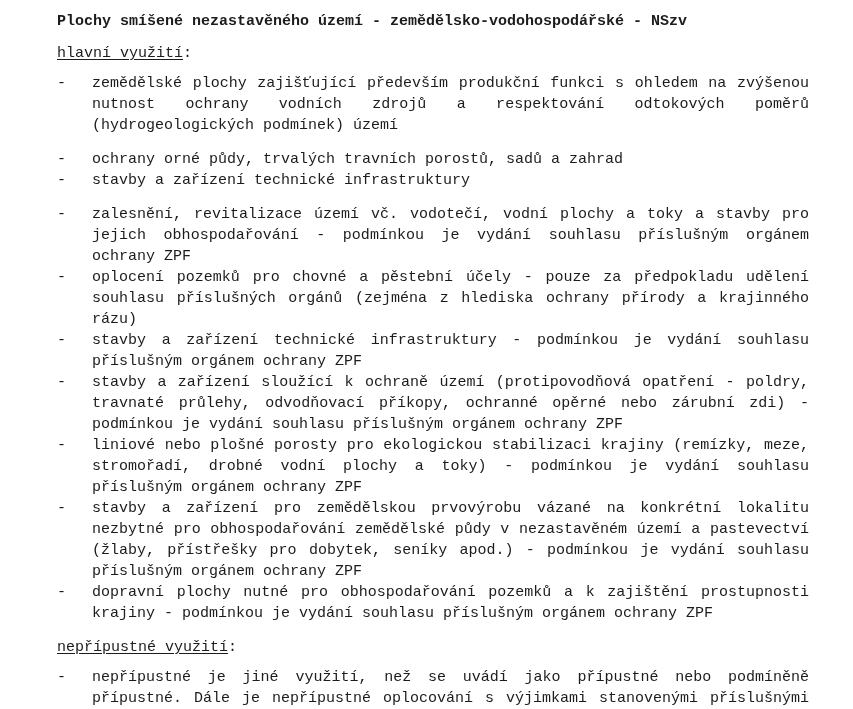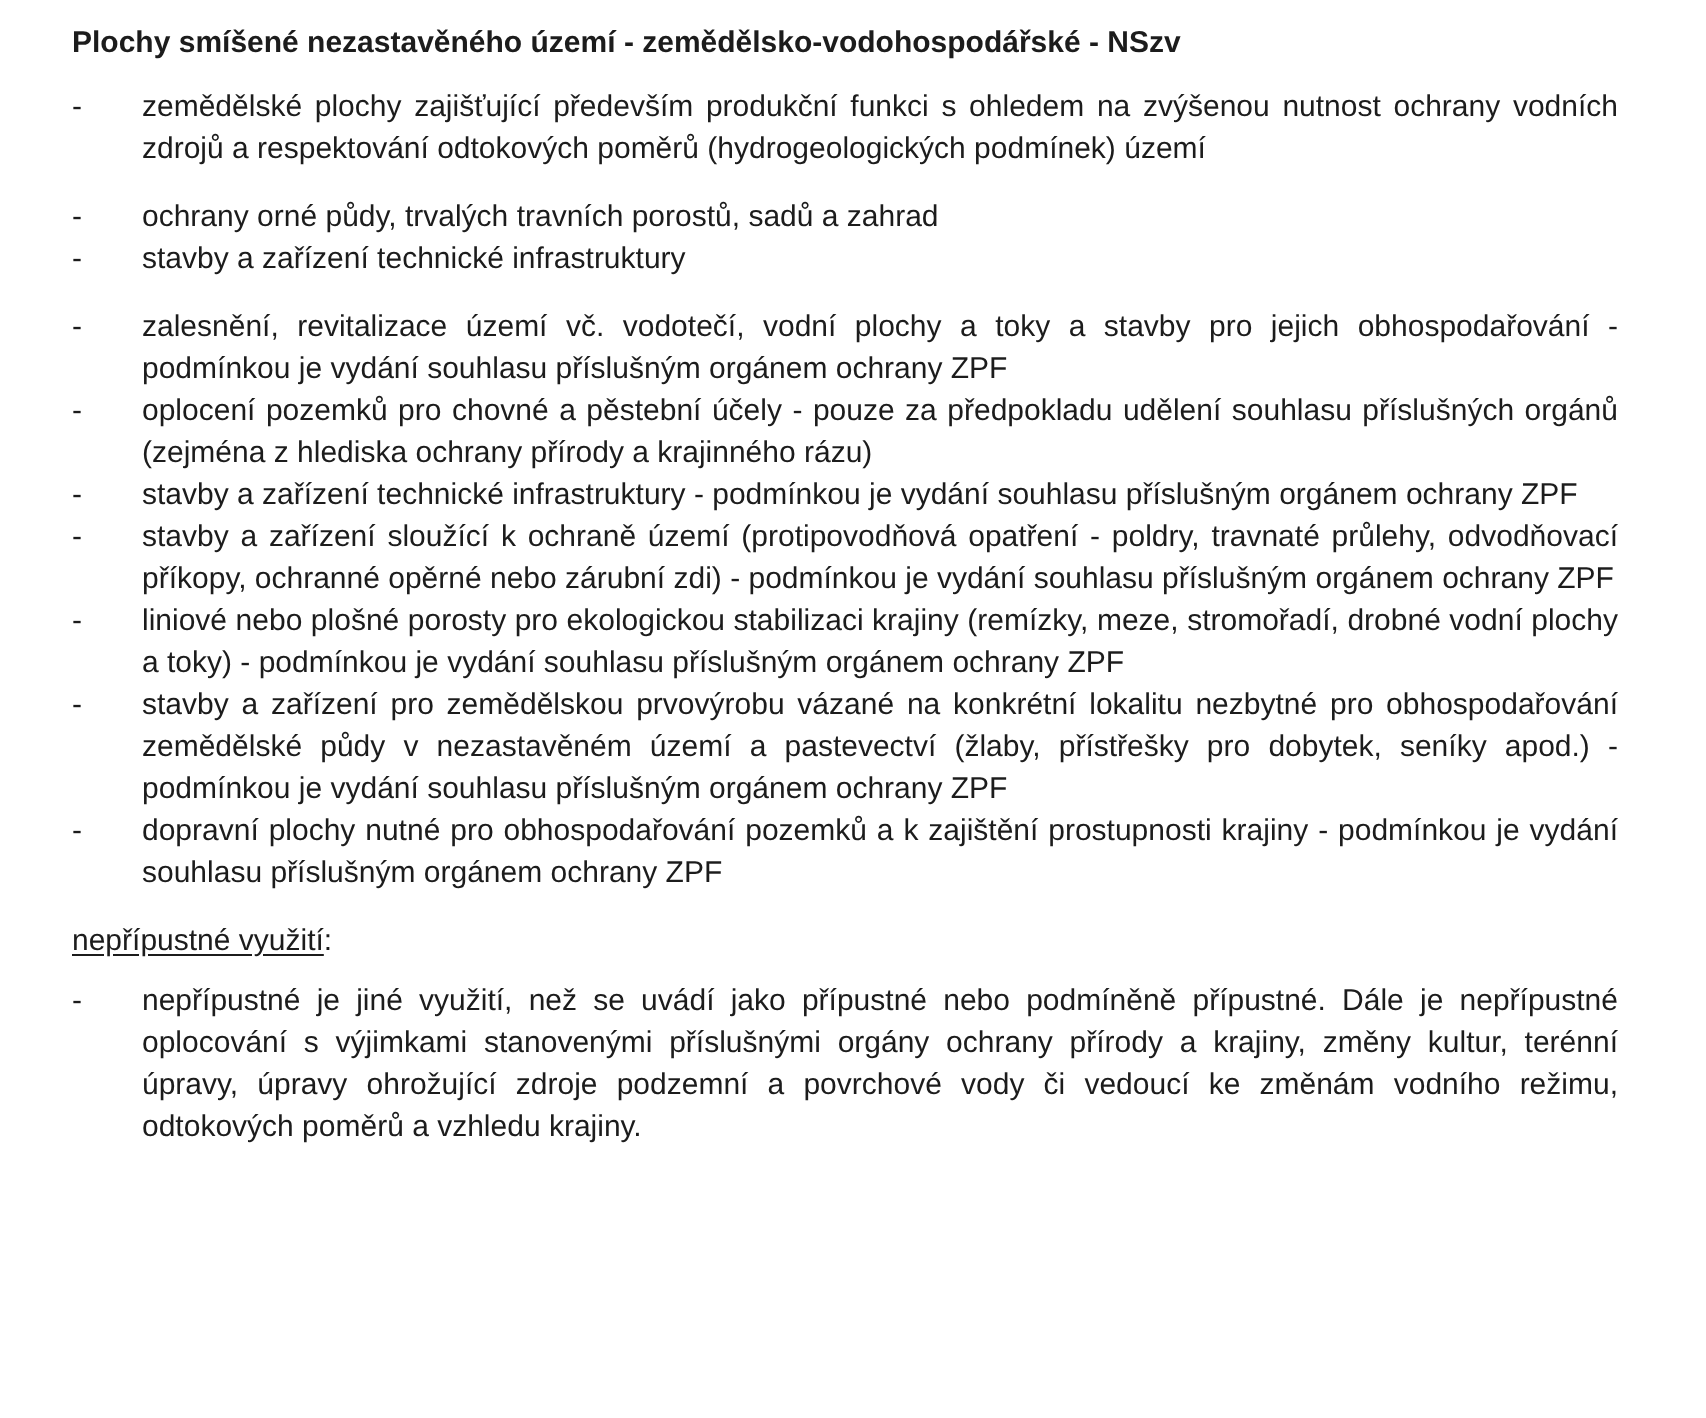--- a/index.html
+++ b/index.html
@@ -12,21 +12,22 @@
     height: 709px;
     overflow: hidden;
     font-family: "Liberation Sans", sans-serif;
     color: #1c1c1c;
     -webkit-font-smoothing: antialiased;
   }
   .page {
     box-sizing: border-box;
     width: 853px;
     height: 529px;
-    padding: 11px 44px 0 36px;
+    padding: 11px 44px 0 57px;
+    font-family: Liberation Mono, monospace;
   }
   .doc-title {
     font-size: 15px;
     line-height: 21px;
     font-weight: 700;
     margin: 0 0 11px 0;
   }
   .sec-heading {
     font-size: 15px;
     line-height: 21px;
@@ -55,20 +56,21 @@
     text-align: justify;
   }
 </style>
 </head>
 <body>
 
 <div class="page">
 
   <p class="doc-title">Plochy smíšené nezastavěného území - zemědělsko-vodohospodářské - NSzv</p>
 
+  <p class="sec-heading"><span class="u">hlavní využití</span><span>:</span></p>
   <div class="bullet-list">
     <div class="list-item">
       <span class="marker">-</span>
       <span class="text">zemědělské plochy zajišťující především produkční funkci s ohledem na zvýšenou nutnost ochrany vodních zdrojů a respektování odtokových poměrů (hydrogeologických podmínek) území</span>
     </div>
   </div>
 
   <div class="bullet-list">
     <div class="list-item">
       <span class="marker">-</span>

